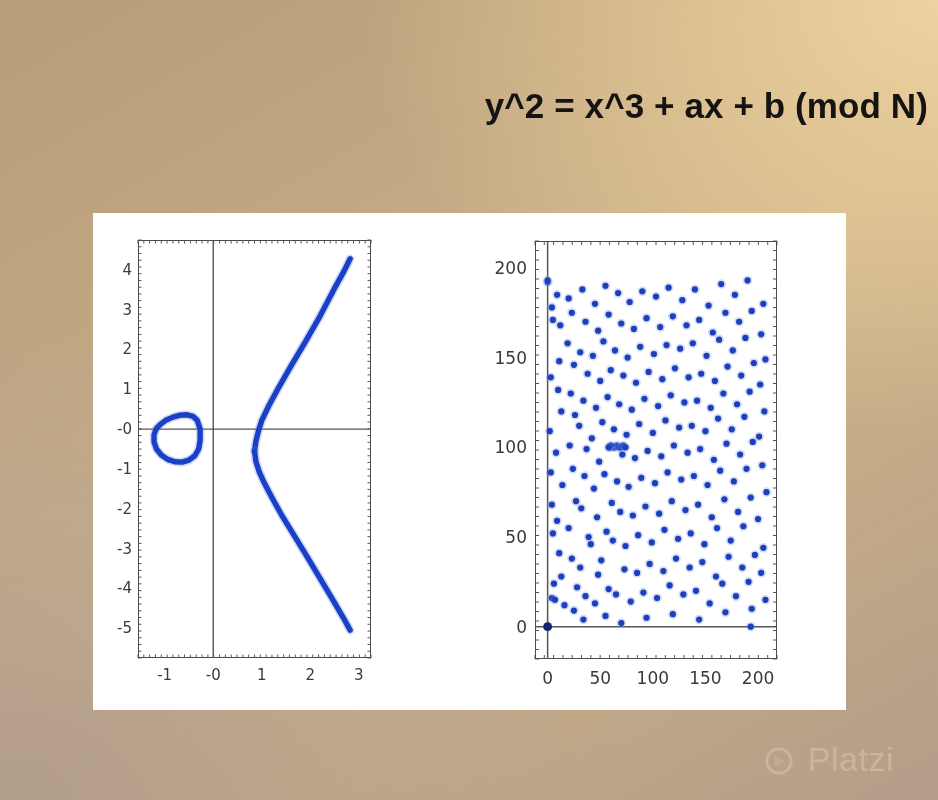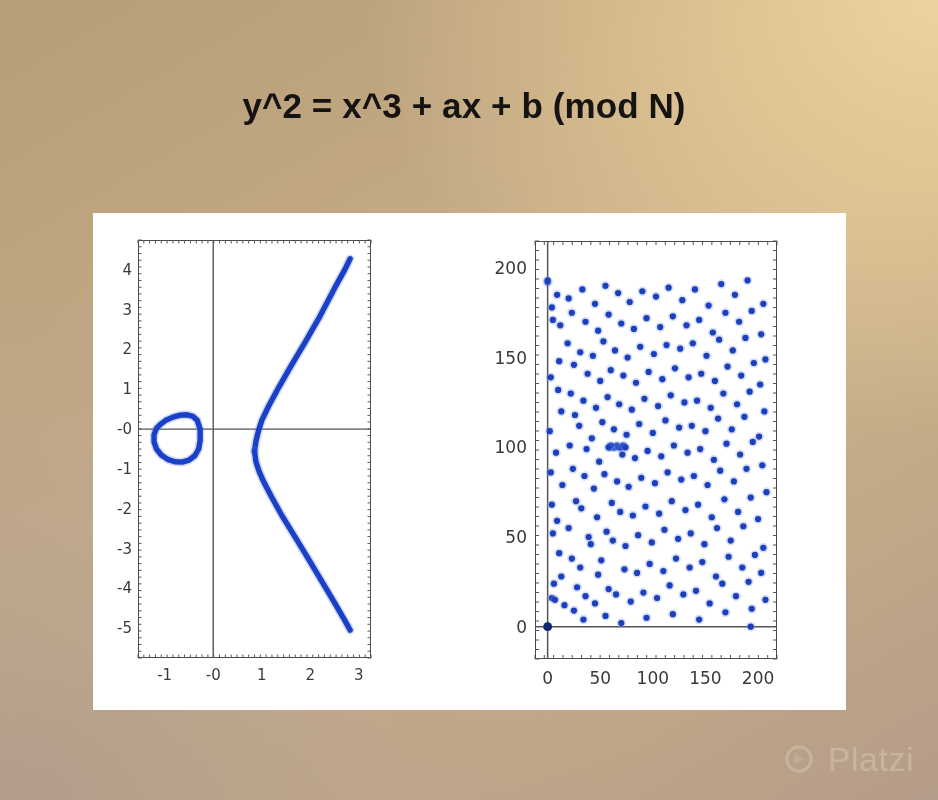--- a/index.html
+++ b/index.html
@@ -19,21 +19,21 @@
       radial-gradient(ellipse 95% 90% at 0% 100%, rgba(176,155,140,0.92) 0%, rgba(182,160,142,0.45) 40%, rgba(190,168,140,0.0) 72%),
       linear-gradient(150deg, #b69e78 0%, #c0a782 28%, #cbb48d 52%, #c3ab87 72%, #b49c8a 100%);
   }
 
   
   #slide-title {
     position: absolute;
     top: 86px;
     left: 0;
     width: 928px;
-    text-align: center;
+    text-align: right;
     font-size: 35px;
     font-weight: bold;
     letter-spacing: 0.1px;
     color: #161412;
     white-space: nowrap;
   }
 
   
   #figure-panel {
     position: absolute;
@@ -67,24 +67,24 @@
     white-space: nowrap;
   }
   .ytick-l { font-size: 15px; text-align: right; width: 34px; }
   .xtick-l { font-size: 15px; text-align: center; width: 34px; }
   .ytick-r { font-size: 17px; text-align: right; width: 46px; }
   .xtick-r { font-size: 17px; text-align: center; width: 46px; }
 
   
   #watermark {
     position: absolute;
-    right: 24px;
+    right: 44px;
     bottom: 24px;
     display: flex;
-    align-items: center;
+    align-items: flex-end;
     gap: 14px;
     opacity: 0.30;
   }
   #watermark-logo { width: 30px; height: 30px; display: block; }
   #watermark-text {
     font-size: 34px;
     font-weight: 500;
     color: #efe4d2;
     letter-spacing: 0.5px;
     line-height: 1;

